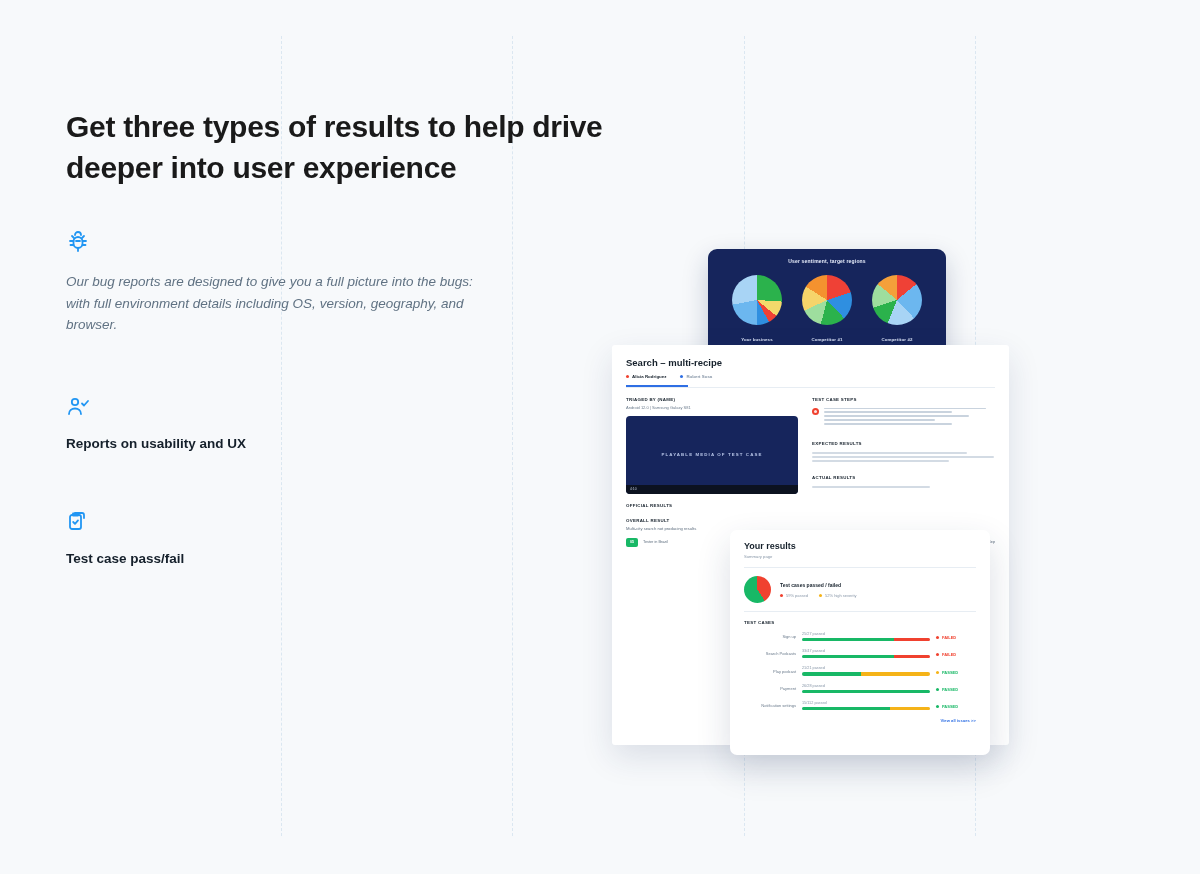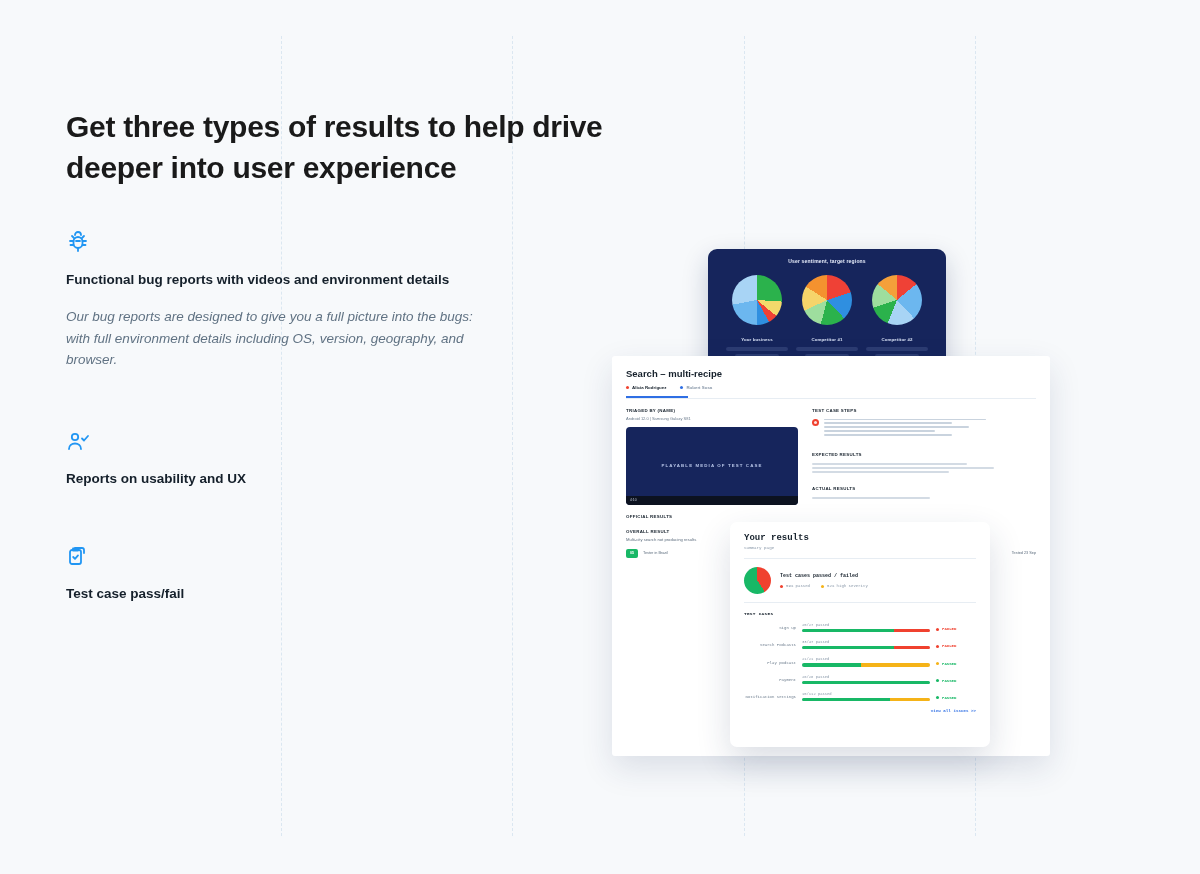--- a/index.html
+++ b/index.html
@@ -59,21 +59,21 @@
   .pie-label {
     margin-top: 12px; color: #dbe4f7; font-size: 4.4px;
     font-weight: 700; letter-spacing: .12px;
   }
   .pie-bars { margin-top: 5px; }
   .pie-bar { height: 4px; background: #2c3c72; border-radius: 2px; margin-bottom: 3px; }
   .pie-bar.short { width: 72%; margin-left: auto; margin-right: auto; }
 
   
   .white-card {
-    position: absolute; left: 7px; top: 116px; width: 438px; height: 400px;
+    position: absolute; left: 7px; top: 105px; width: 397px; height: 400px;
     background: #ffffff; border-radius: 3px;
     box-shadow: 0 12px 32px rgba(30,50,90,.13);
     overflow: hidden;
   }
   .wc-pad { padding: 12px 14px 0 14px; }
   .wc-title { font-size: 9.5px; font-weight: 700; color: #15202b; }
   .wc-tabs { display: flex; gap: 14px; margin-top: 6px; padding-bottom: 5px; }
   .wc-tab { display: flex; align-items: center; gap: 3px; font-size: 4.4px; font-weight: 700; color: #8897a8; }
   .wc-tab.active { color: #15202b; }
   .dot { width: 3px; height: 3px; border-radius: 50%; background: #c9d3de; }
@@ -128,24 +128,24 @@
   .badge-green {
     display: inline-flex; align-items: center; gap: 3px;
     background: #18b866; color: #fff; font-size: 3.6px; font-weight: 700;
     border-radius: 2px; padding: 2.5px 4px;
   }
   .ov-left { display: flex; align-items: center; gap: 5px; }
   .ov-text { font-size: 3.8px; color: #5d6d7e; }
 
   
   .results-card {
-    position: absolute; left: 125px; top: 282px; width: 260px; height: 225px;
+    position: absolute; left: 125px; top: 290px; width: 260px; height: 225px;
     background: #ffffff; border-radius: 7px;
     box-shadow: 0 14px 34px rgba(30,50,90,.16);
-    overflow: hidden; padding: 11px 14px; font-family: Liberation Mono, monospace;
+    overflow: hidden; padding: 11px 14px;
   }
   .res-title { font-size: 9px; font-weight: 700; color: #15202b; }
   .res-sub { font-size: 4.2px; color: #8897a8; margin-top: 3px; }
   .hr { height: 1px; background: #e7edf3; margin: 8px 0; }
   .res-summary { display: flex; align-items: center; gap: 9px; }
   .donut { width: 27px; height: 27px; border-radius: 50%; }
   .sum-title { font-size: 5px; font-weight: 700; color: #15202b; }
   .legend { display: flex; gap: 11px; margin-top: 5px; }
   .lg { display: flex; align-items: center; gap: 3px; font-size: 4px; color: #8897a8; }
   .lg .d { width: 3px; height: 3px; border-radius: 50%; }
@@ -191,21 +191,20 @@
 
     <div class="feature feat-1">
       <span class="feat-icon">
         <svg viewBox="0 0 24 24" fill="none" stroke="#2196f3" stroke-width="1.8" stroke-linecap="round">
           <path d="M9 5a3 3 0 0 1 6 0"></path>
             <rect x="7.5" y="7" width="9" height="11" rx="4.5"></rect>
           <path d="M7.5 11H4M16.5 11H20M7.5 15H4.5M16.5 15H19.5M8 8 6 6M16 8l2-2M12 18v3"></path>
           <path d="M10 11h4"></path>
         </svg>
       </span>
-      <div class="feat-title">Functional bug reports with videos and environment details</div>
       <p class="feat-body">Our bug reports are designed to give you a full picture into the bugs: with full environment details including OS, version, geography, and browser.</p>
     </div>
 
     <div class="feature feat-2">
       <span class="feat-icon">
         <svg viewBox="0 0 24 24" fill="none" stroke="#2196f3" stroke-width="1.8" stroke-linecap="round" stroke-linejoin="round">
           <circle cx="9" cy="8" r="3.2"></circle>
             <path d="M3 20c0-3.3 2.7-5.5 6-5.5s6 2.2 6 5.5"></path>
           <path d="M16 9.5l2 2 4-4.5"></path>
         </svg>

